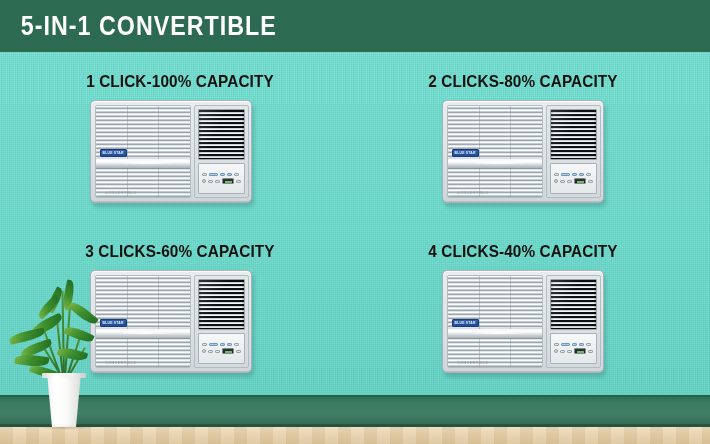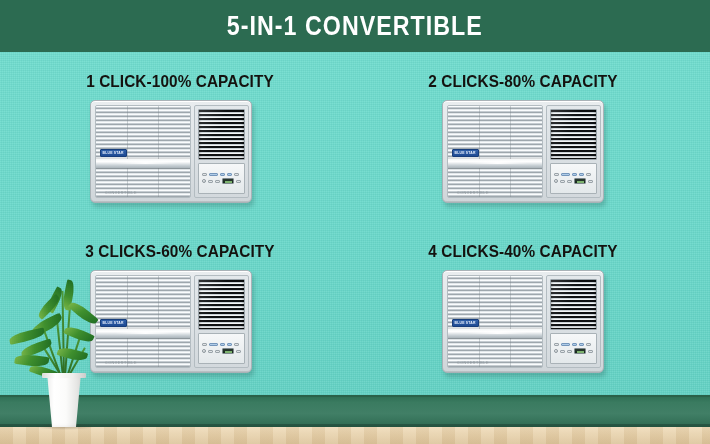--- a/index.html
+++ b/index.html
@@ -7,21 +7,21 @@
   body {
     font-family:"Liberation Sans", sans-serif;
     background:#6ddbcd;
     position:relative;
   }
 
   
   .header-banner{
     position:absolute; left:0; top:0; width:710px; height:52px;
     background:#2c6b51;
-    display:flex; align-items:center; justify-content:center;
+    display:flex; align-items:center; justify-content:flex-start;
   }
   .header-title{
     color:#ffffff;
     font-size:27px;
     font-weight:bold;
     letter-spacing:1.2px;
     transform:scaleX(0.86);
     font-family:"Liberation Sans", sans-serif;
     white-space:nowrap;
   }

